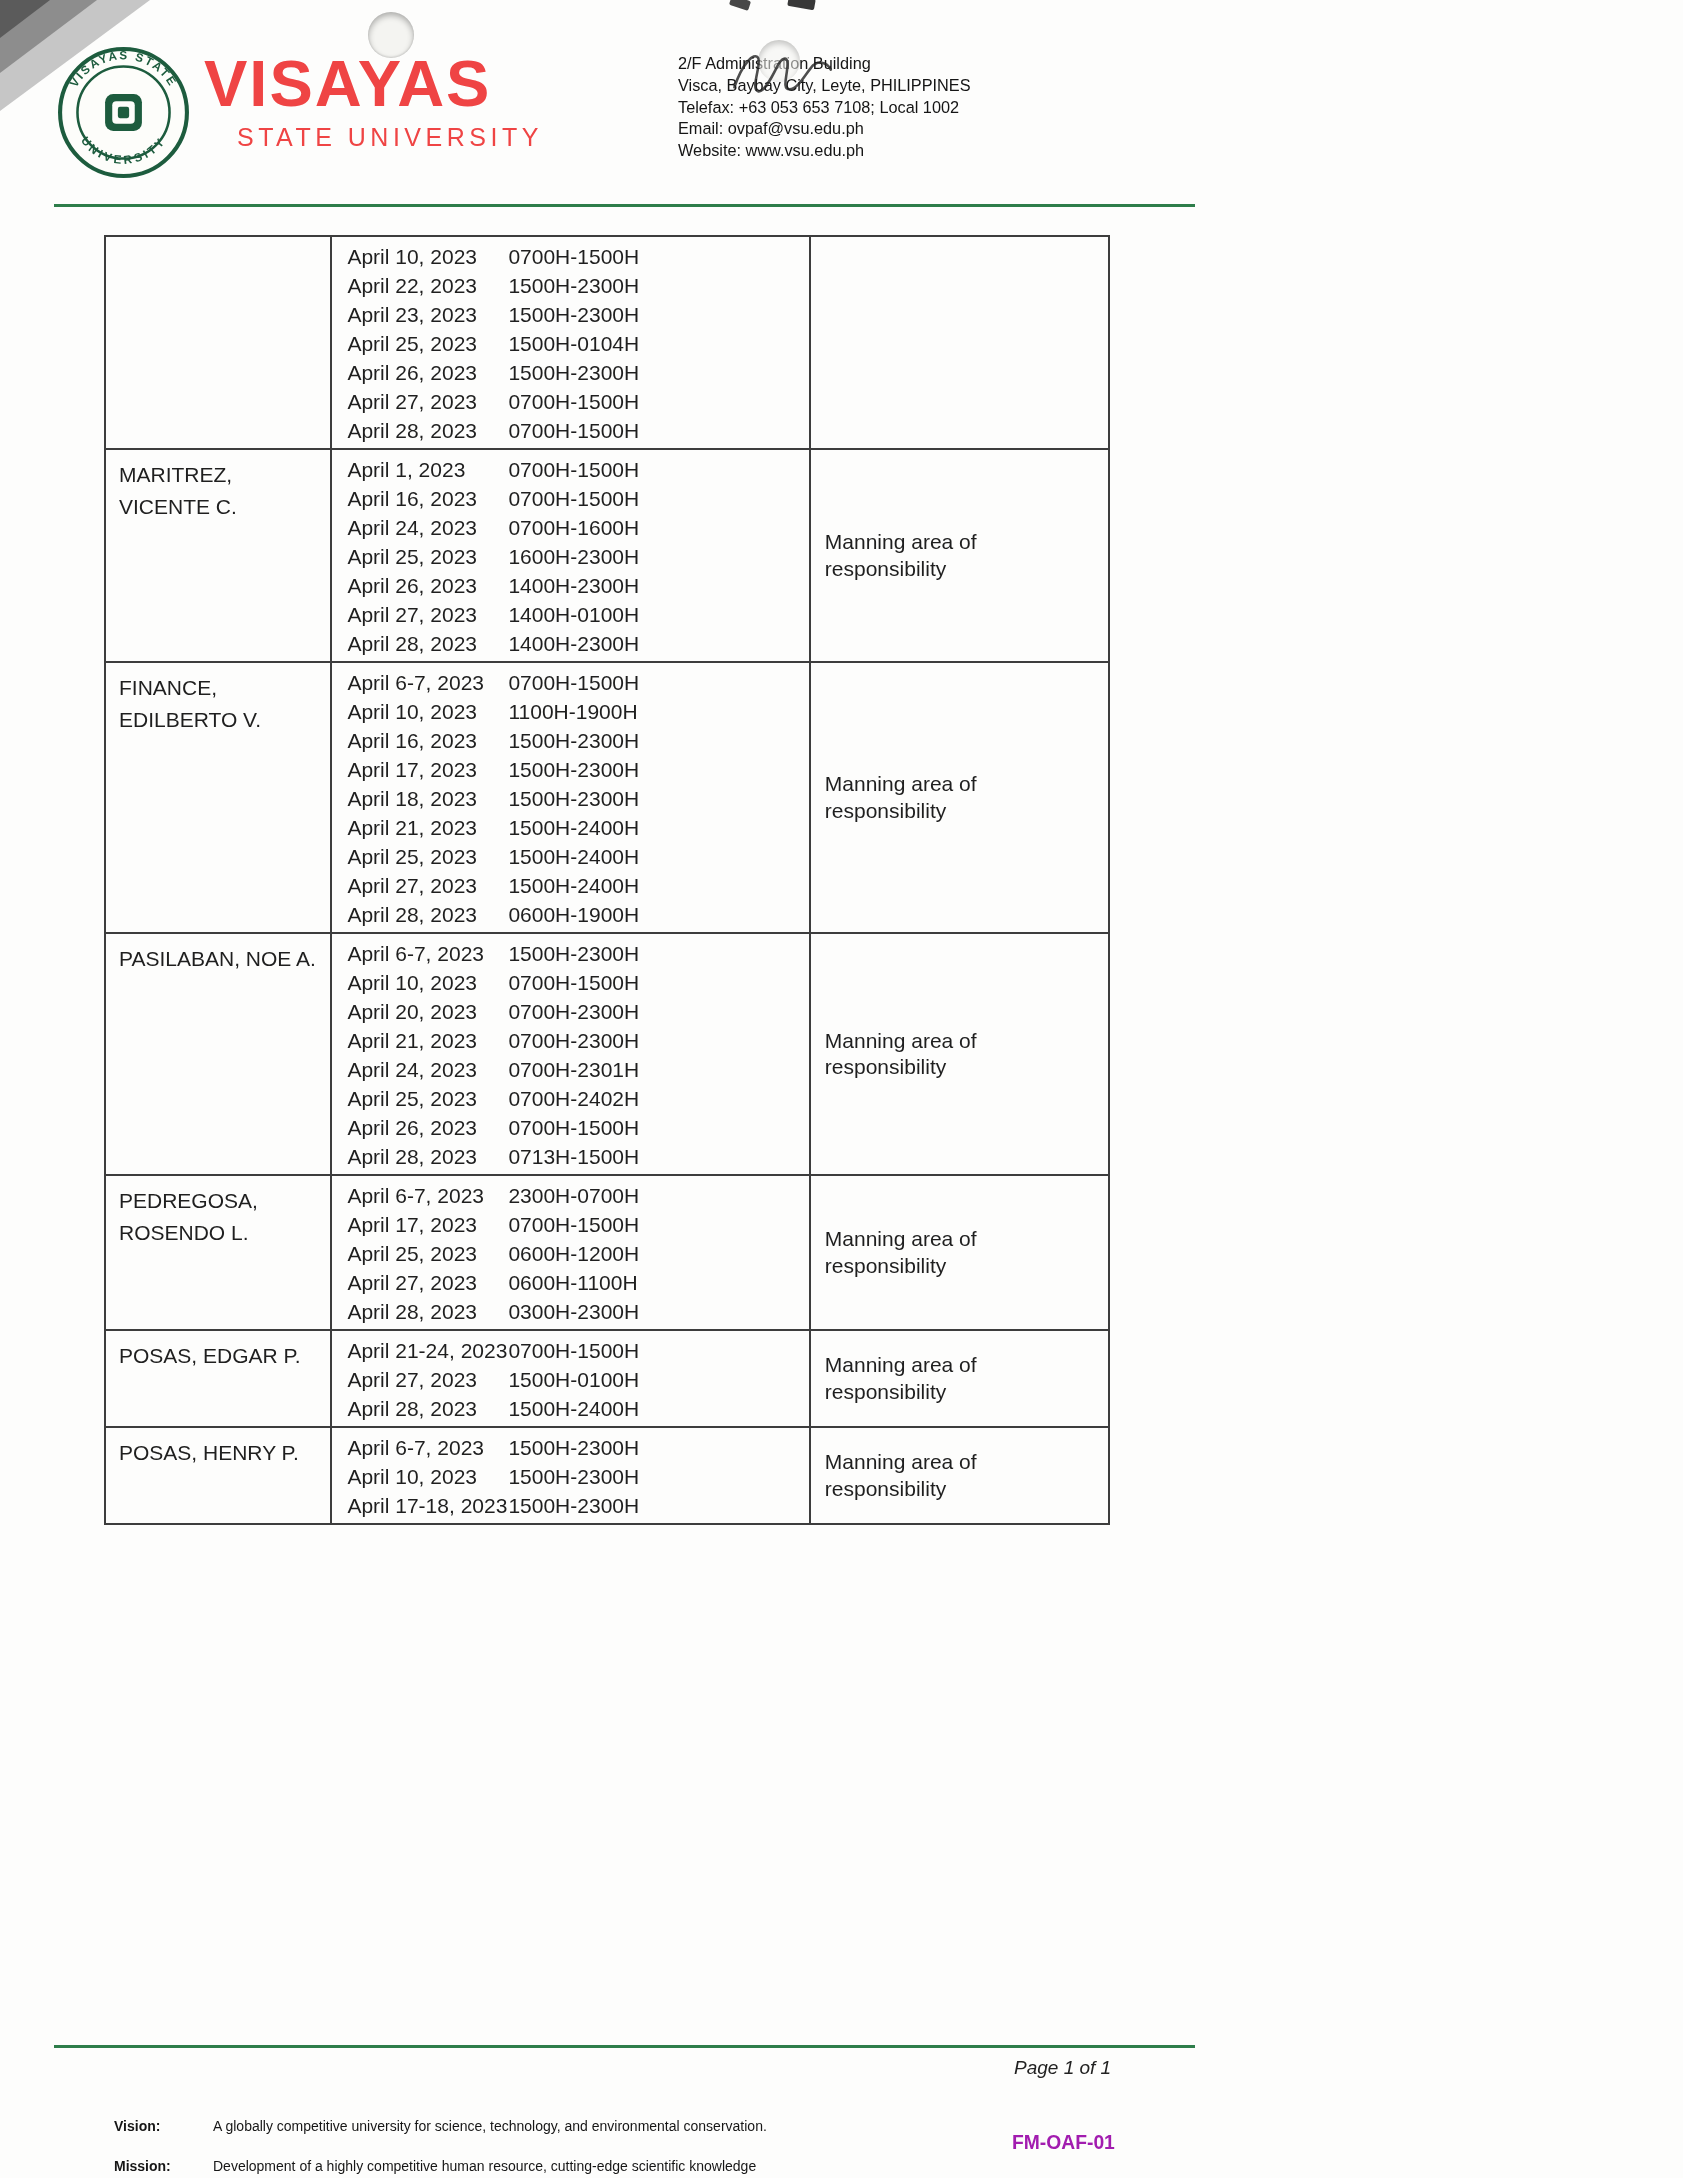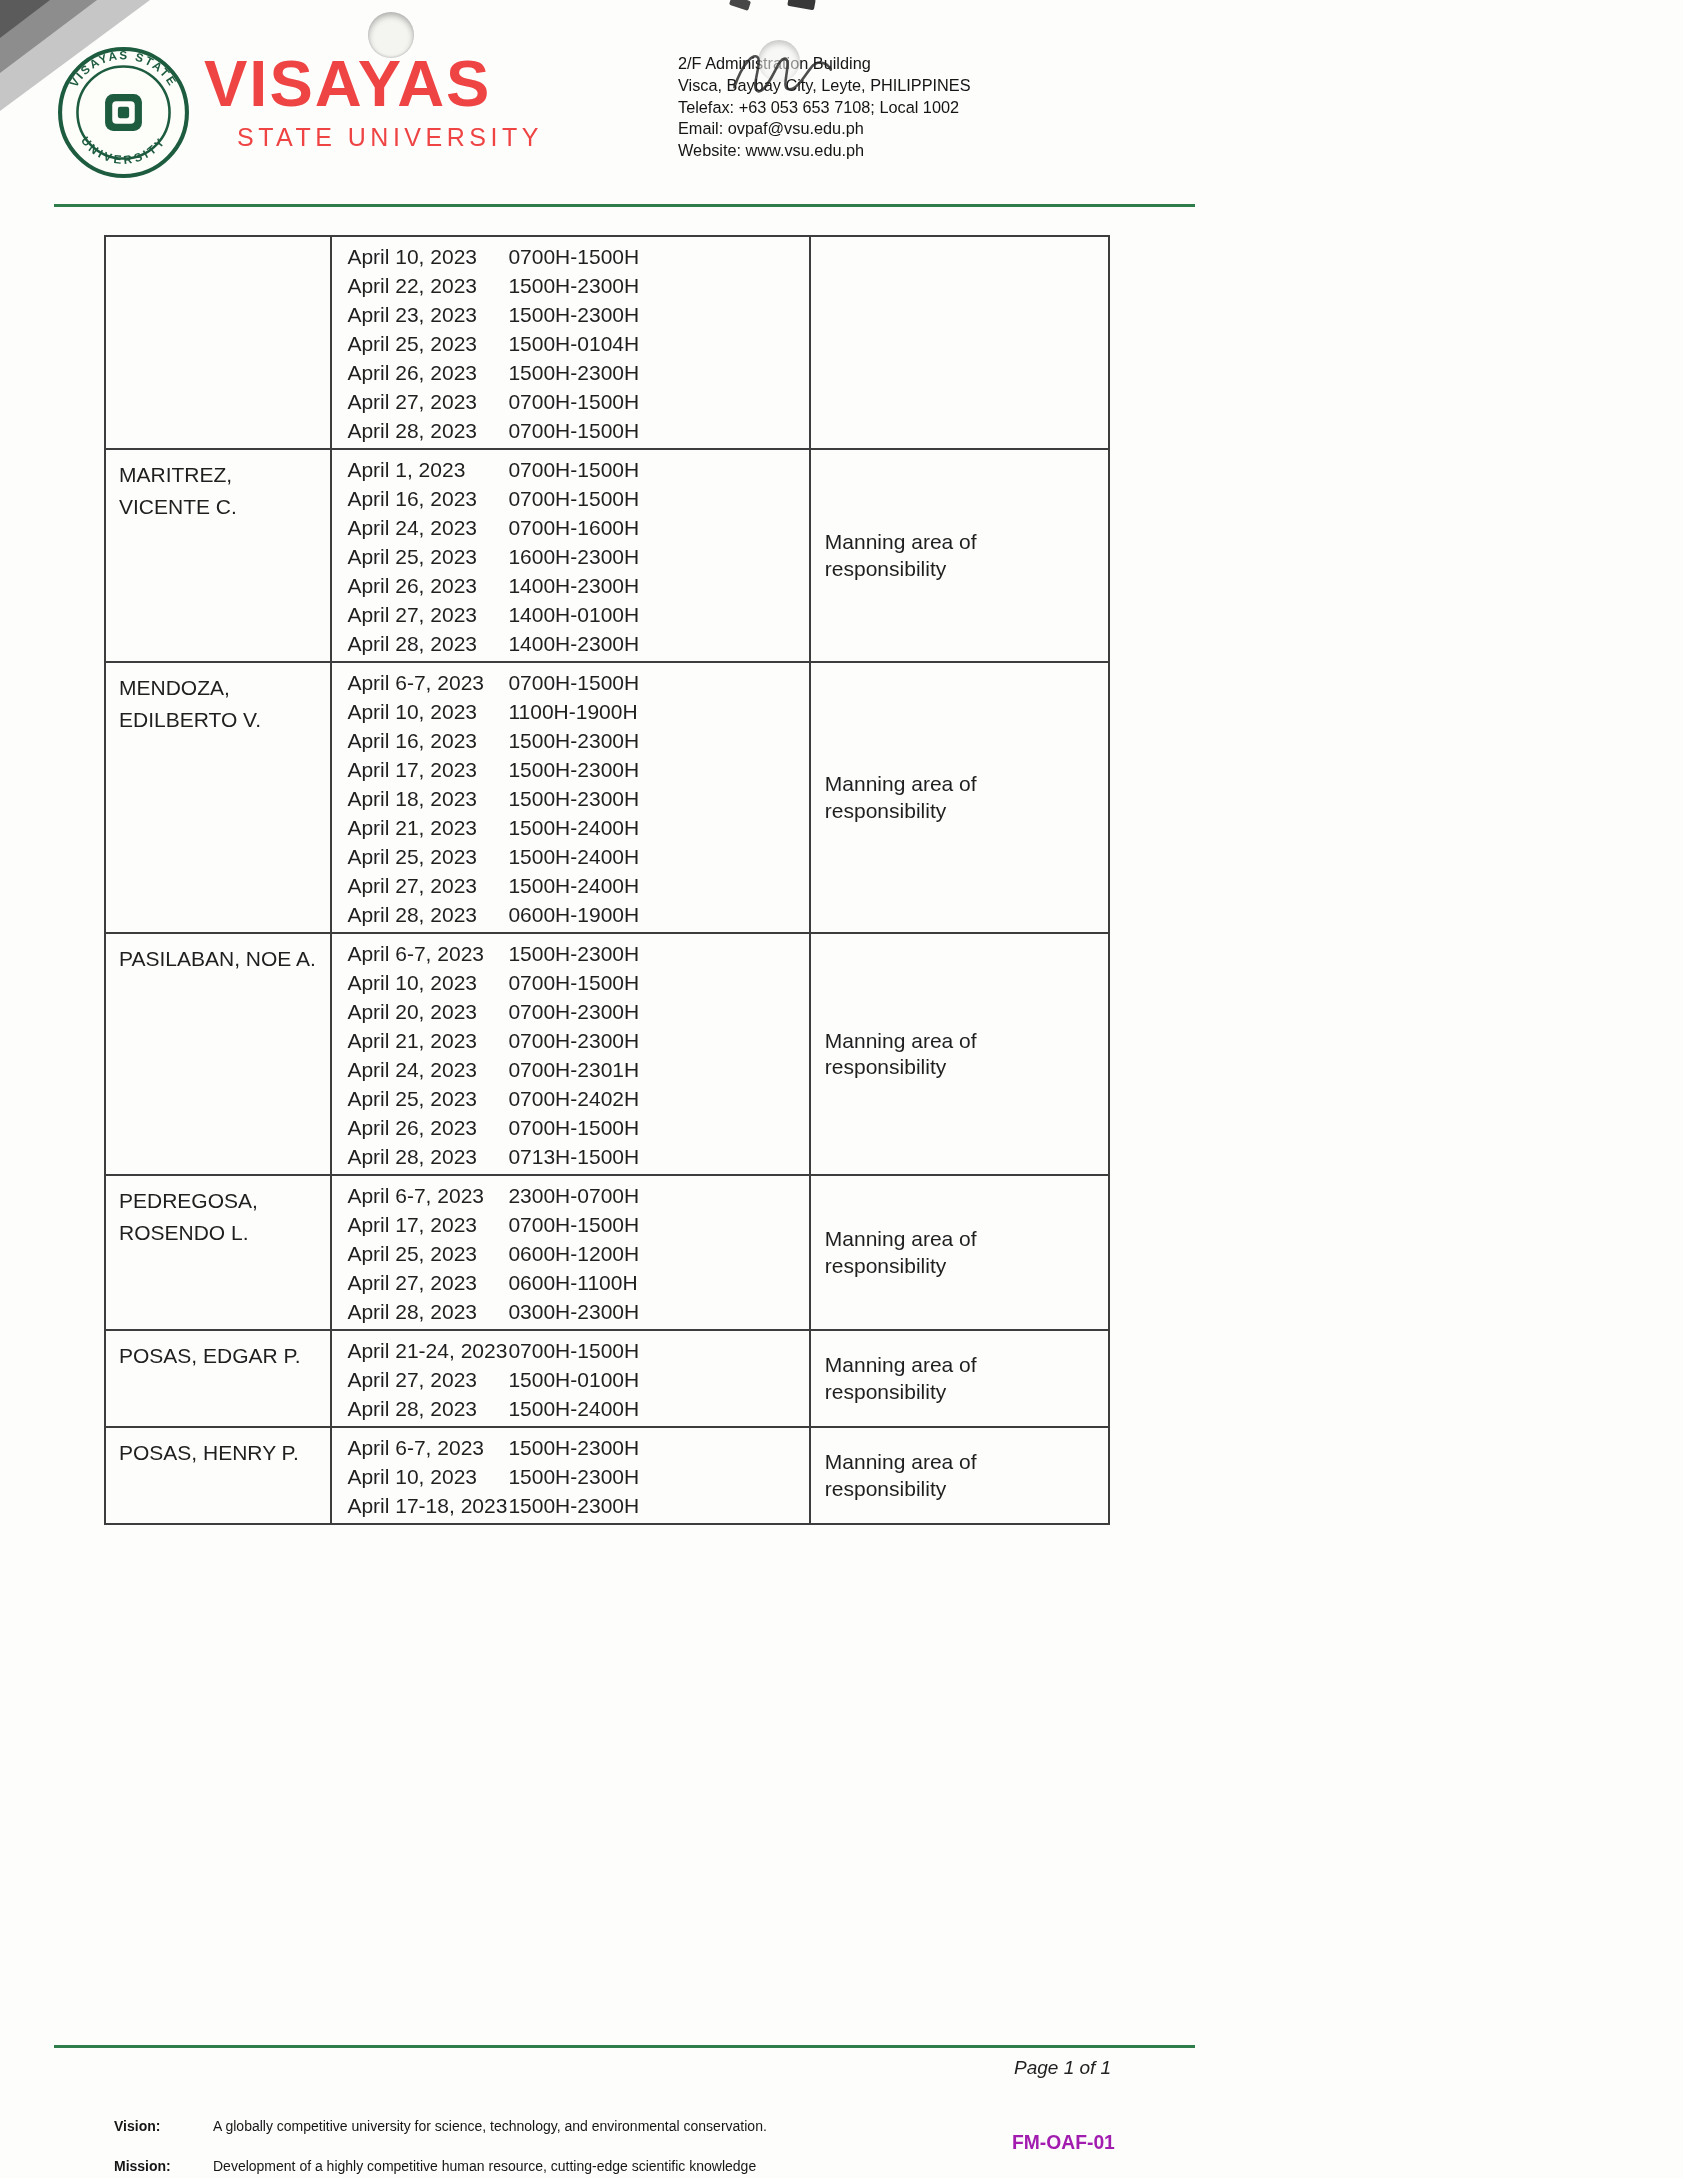--- a/index.html
+++ b/index.html
@@ -177,21 +177,21 @@
           <div class="sched-line">
             <span class="sched-date">April 28, 2023</span>
             <span class="sched-time">1400H-2300H</span>
           </div>
         </td>
         <td class="remarks-cell">
           <div class="remarks-text">Manning area of responsibility</div>
         </td>
       </tr>
       <tr class="group-row">
-        <td class="name-cell">MENDOZA, EDILBERTO V.</td>
+        <td class="name-cell">FINANCE, EDILBERTO V.</td>
         <td class="sched-cell">
           <div class="sched-line">
             <span class="sched-date">April 6-7, 2023</span>
             <span class="sched-time">0700H-1500H</span>
           </div>
           <div class="sched-line">
             <span class="sched-date">April 10, 2023</span>
             <span class="sched-time">1100H-1900H</span>
           </div>
           <div class="sched-line">

